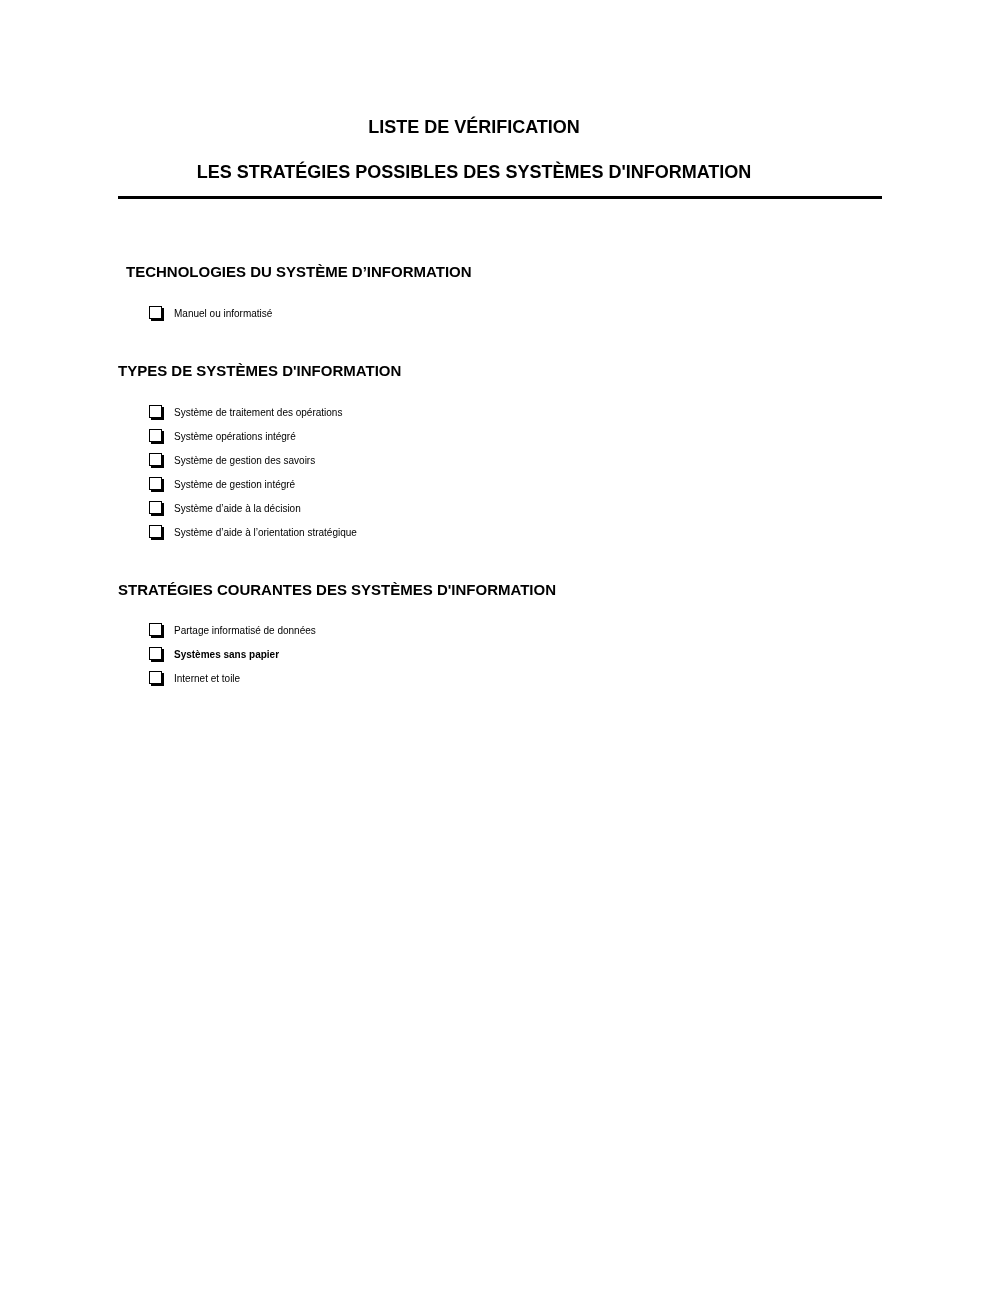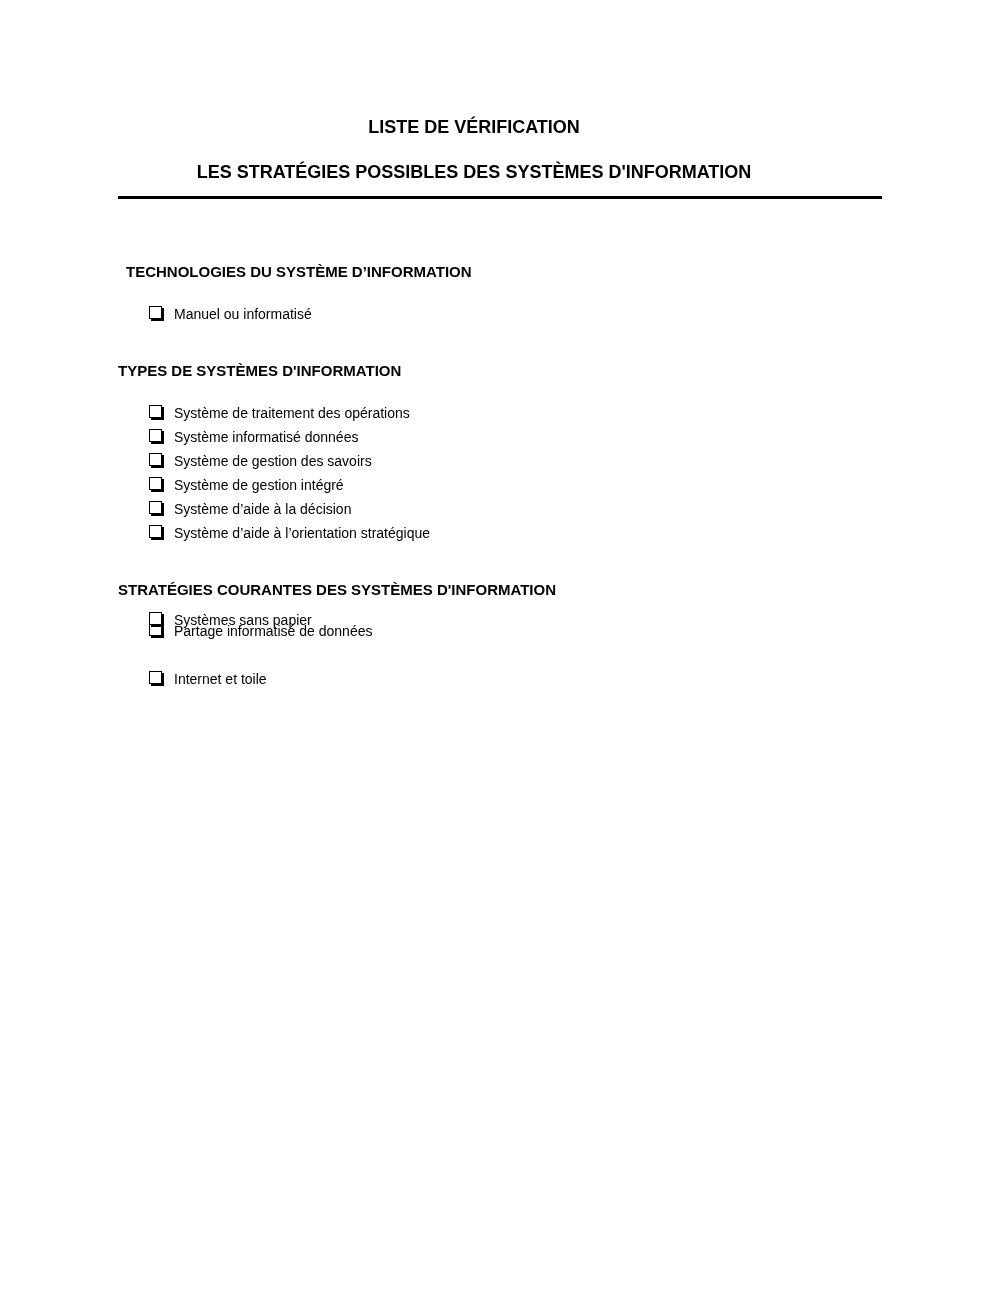--- a/index.html
+++ b/index.html
@@ -54,21 +54,21 @@
       height: 11px;
       border: 1.6px solid #000;
       box-shadow: 2px 2px 0 0 #000;
       background: #fff;
       margin-right: 12px;
       box-sizing: content-box;
       position: relative;
       top: -2px;
     }
     .item-label {
-      font-size: 14px;
+      font-size: 10px;
       line-height: 1;
     }
   </style>
 </head>
 <body>
 
 <h1 id="title1" class="title">LISTE DE VÉRIFICATION</h1>
 <h2 id="title2" class="title">LES STRATÉGIES POSSIBLES DES SYSTÈMES D'INFORMATION</h2>
 <div class="rule"></div>
 
@@ -78,21 +78,21 @@
   <span class="item-label">Manuel ou informatisé</span>
 </div>
 
 <h3 class="section-heading" style="top:363px;">TYPES DE SYSTÈMES D'INFORMATION</h3>
 <div class="item" style="top:403px;">
   <span class="checkbox"></span>
   <span class="item-label">Système de traitement des opérations</span>
 </div>
 <div class="item" style="top:427px;">
   <span class="checkbox"></span>
-  <span class="item-label">Système informatisé données</span>
+  <span class="item-label">Système opérations intégré</span>
 </div>
 <div class="item" style="top:451px;">
   <span class="checkbox"></span>
   <span class="item-label">Système de gestion des savoirs</span>
 </div>
 <div class="item" style="top:475px;">
   <span class="checkbox"></span>
   <span class="item-label">Système de gestion intégré</span>
 </div>
 <div class="item" style="top:499px;">
@@ -102,20 +102,20 @@
 <div class="item" style="top:523px;">
   <span class="checkbox"></span>
   <span class="item-label">Système d’aide à l’orientation stratégique</span>
 </div>
 
 <h3 class="section-heading" style="top:582px;">STRATÉGIES COURANTES DES SYSTÈMES D'INFORMATION</h3>
 <div class="item" style="top:621px;">
   <span class="checkbox"></span>
   <span class="item-label">Partage informatisé de données</span>
 </div>
-<div class="item" style="top:610px;">
+<div class="item" style="top:645px;font-weight:bold;">
   <span class="checkbox"></span>
   <span class="item-label">Systèmes sans papier</span>
 </div>
 <div class="item" style="top:669px;align-items:center;">
   <span class="checkbox"></span>
   <span class="item-label">Internet et toile</span>
 </div>
 
 </body></html>

